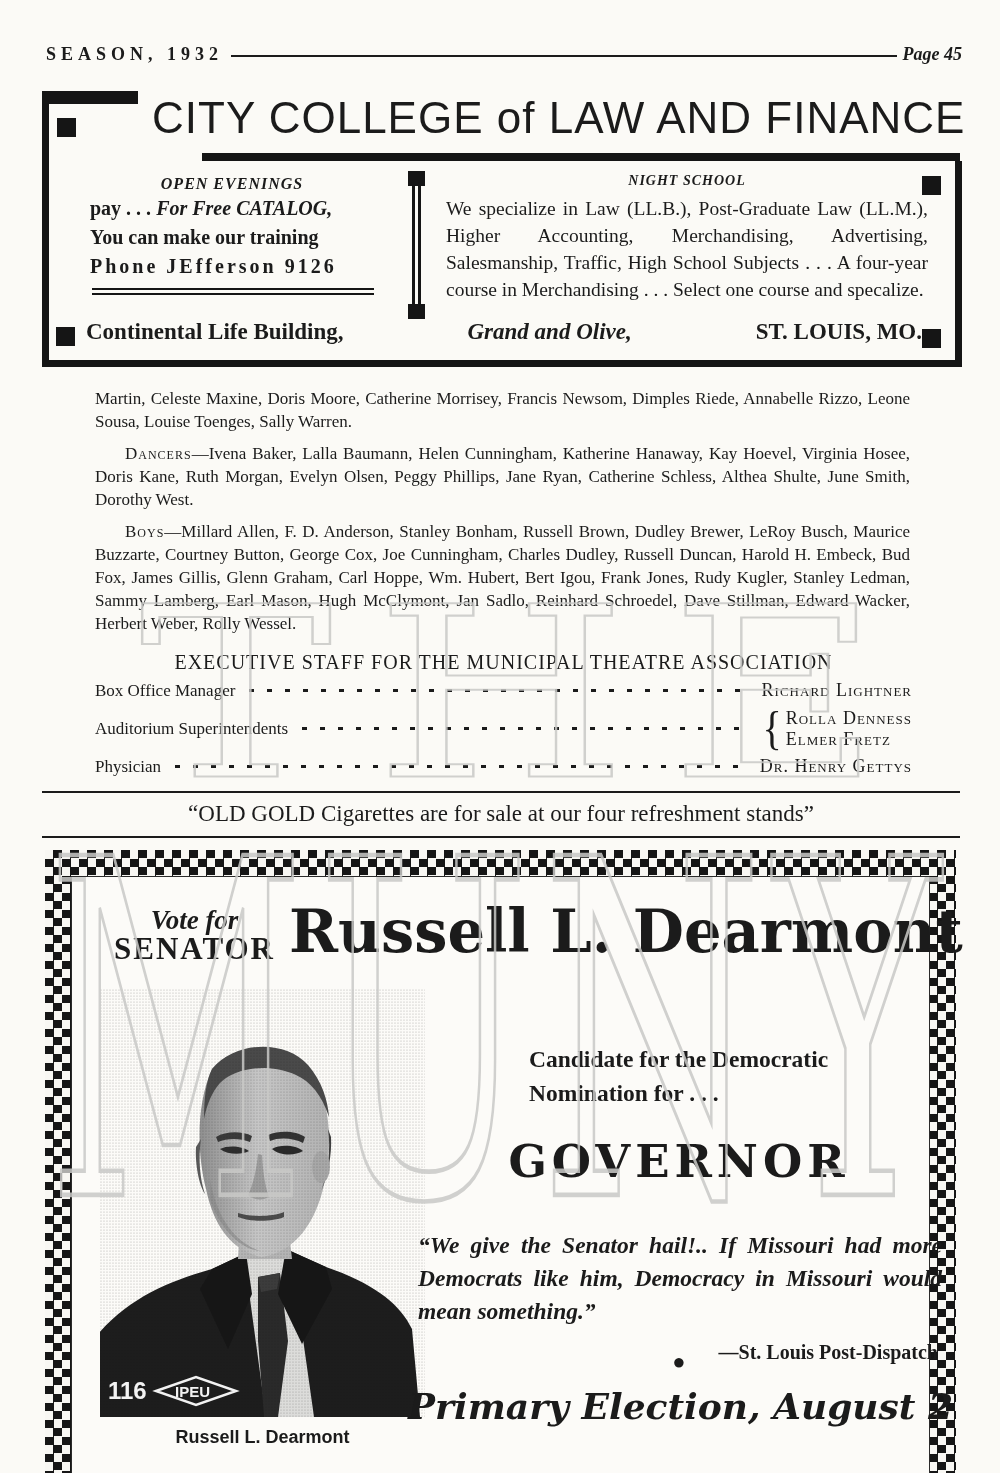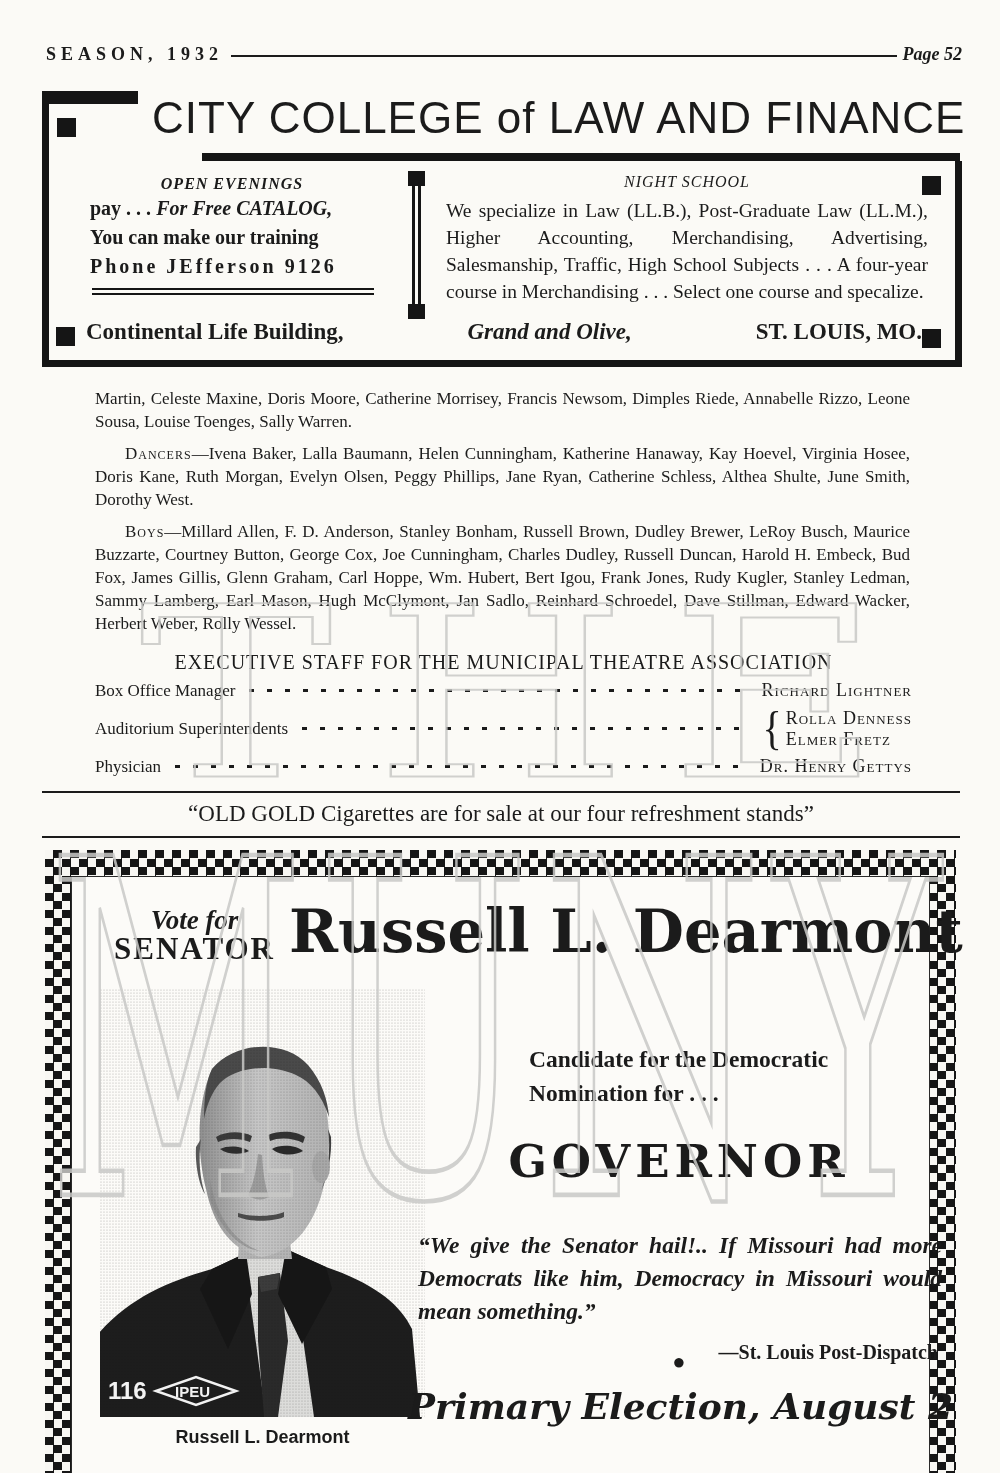--- a/index.html
+++ b/index.html
@@ -37,21 +37,21 @@
   .c-left .evenings { font-style:italic; font-weight:bold; font-size:16px; letter-spacing:1px; margin-top:2px; }
   .c-left .l { font-weight:bold; font-size:20px; line-height:27px; margin-top:2px; text-align:left; padding-left:4px;}
   .c-left .l:first-of-type { margin-top:8px; }
   .c-left .phone { letter-spacing:3px; }
   .c-dblrule { margin:8px 4px 0 6px; border-top:2px solid #151515; border-bottom:2px solid #151515; height:7px; }
   .vdivider { position:absolute; left:326px; top:6px; height:132px; width:9px;
               background:linear-gradient(to right,#151515 0 3px,transparent 3px 6px,#151515 6px 9px); }
   .vdivider::before, .vdivider::after { content:""; position:absolute; left:-4px; width:17px; height:15px; background:#151515; }
   .vdivider::before { top:-8px; } .vdivider::after { bottom:-8px; }
   .c-right { position:absolute; left:360px; right:0; }
-  .c-right .nightschool { text-align:center; font-style:italic; font-weight:normal; font-size:16px; letter-spacing:1px; }
+  .c-right .nightschool { text-align:center; font-style:italic; font-weight:bold; font-size:14px; letter-spacing:1px; }
   .c-right .body { margin-top:6px; font-weight:normal; font-size:19.5px; line-height:27px; text-align:justify; }
   .c-footer { position:absolute; left:44px; right:40px; bottom:22px; display:flex; justify-content:space-between;
               font-weight:bold; font-size:23px; }
   .c-footer .mid { font-style:italic; }
 
   
   .program { margin:20px 90px 0 95px; }
   .p-head { text-align:center; font-size:21px; }
   .p-head .main { letter-spacing:6px; font-weight:bold; }
   .p-head .cont { font-style:italic; font-weight:bold; letter-spacing:2px; }
@@ -105,21 +105,21 @@
             font-family:"DejaVu Serif", serif; opacity:.85; }
   .wm-the  { top:556px; font-size:290px; letter-spacing:42px; transform:translateX(-46%) scaleY(.82); transform-origin:top center; }
   .wm-muny { top:762px; font-size:252px; letter-spacing:12px; transform:translateX(-50%) scaleY(1.85); transform-origin:top center; }
 </style>
 </head>
 <body>
 
 <div class="pg-header">
   <span class="season">SEASON, 1932</span>
   <span class="hrule"></span>
-  <span class="pageno">Page 52</span>
+  <span class="pageno">Page 45</span>
 </div>
 
 <div class="college">
   <div class="c-toparm"></div>
   <div class="c-leftbar"></div>
   <div class="c-rightbar"></div>
   <div class="c-botbar"></div>
   <div class="c-sq sq-tl"></div>
   <div class="c-sq sq-tr"></div>
   <div class="c-sq sq-br"></div>

